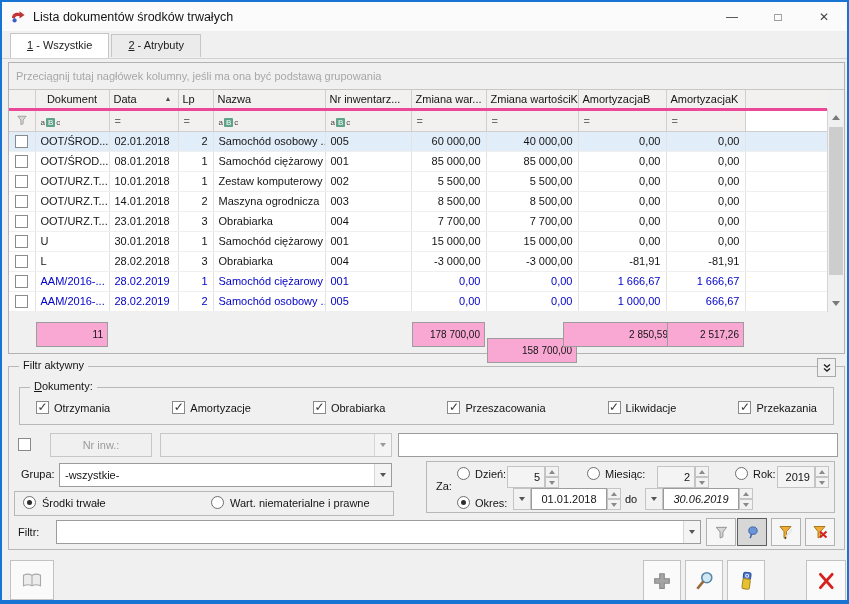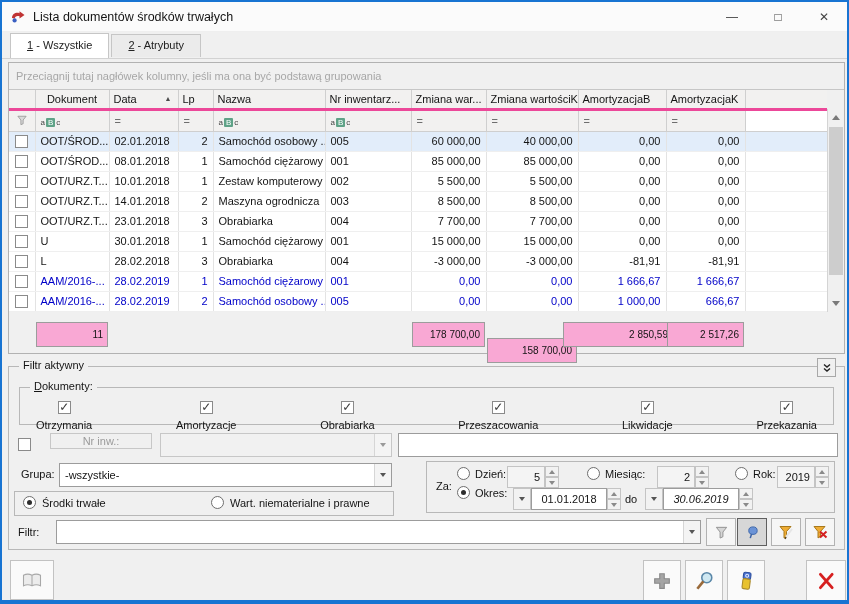--- a/index.html
+++ b/index.html
@@ -67,21 +67,21 @@
     border-top:5px solid #7a7a7a; }
   .sthumb { position:absolute; left:1px; top:18px; width:14px; height:148px; background:#cdcdcd; }
   
   .gb { position:absolute; border:1px solid #b8b8b8; }
   .gb-legend { position:absolute; top:-8px; left:10px; background:#f0f0f0; padding:0 4px;
     font-size:11px; color:#141414; }
   .lbl { font-size:11px; color:#141414; }
   .radio { width:13px; height:13px; border:1px solid #6e6e6e; border-radius:50%; background:#fff;
     display:inline-block; position:relative; vertical-align:middle; }
   .radio.sel::after { content:""; position:absolute; inset:3px; background:#2d2d2d; border-radius:50%; }
-  .doc-check { display:inline-flex; align-items:center; gap:5px;flex-direction:column; }
+  .doc-check { display:inline-flex; align-items:center; gap:5px; }
   .combo { position:relative; background:#fff; border:1px solid #9c9c9c; height:24px;
     font-size:11px; line-height:22px; padding:0 20px 0 5px; color:#141414; }
   .combo .dd { position:absolute; right:0; top:0; bottom:0; width:17px; background:#f4f4f4;
     border-left:1px solid #d6d6d6; display:flex; align-items:center; justify-content:center; }
   .combo.disabled { background:#f1f1f1; border-color:#c7c7c7; }
   .ddtri { width:0; height:0; border-left:3.5px solid transparent; border-right:3.5px solid transparent;
     border-top:4px solid #555; }
   .btn-flat { background:#f0f0f0; border:1px solid #c7c7c7; color:#9b9b9b; font-size:11px;
     display:flex; align-items:center; justify-content:center; }
   .textbox { background:#fff; border:1px solid #9c9c9c; height:24px; }
@@ -379,21 +379,21 @@
   </label>
 
   <label class="doc-check">
     <span class="cb checked"></span>
     <span class="lbl dc-label">Przekazania</span>
   </label>
 </div>
     </div>
 
     <span class="cb abs" style="left:9px; top:71px;"></span>
-    <div class="btn-flat abs" style="left:41px; top:66px; width:102px; height:16px;">Nr inw.:</div>
+    <div class="btn-flat abs" style="left:41px; top:66px; width:102px; height:24px;">Nr inw.:</div>
     <div class="combo disabled abs" style="left:151px; top:66px; width:232px;">
       <span></span>
       <span class="dd">
           <span class="ddtri" style="border-top-color:#9a9a9a;"></span>
         </span>
     </div>
     <div class="textbox abs" style="left:389px; top:66px; right:6px;"><span></span></div>
 
     <span class="lbl abs" style="left:12px; top:101px;">Grupa:</span>
     <div class="combo abs" style="left:50px; top:96px; width:333px;">
@@ -458,21 +458,21 @@
         <div class="spin">
             <div>
               <span class="tri-up"></span>
             </div>
             <div>
               <span class="tri-down"></span>
             </div>
           </div>
       </div>
 
-      <label class="abs" style="left:30px; top:24px; display:flex; gap:5px; align-items:center;">
+      <label class="abs" style="left:30px; top:34px; display:flex; gap:5px; align-items:center;">
         <span class="radio sel"></span>
         <span class="lbl">Okres:</span>
       </label>
       <div class="abs" style="left:86px; top:26px; display:flex;">
         <div class="ddbtn">
             <span class="ddtri"></span>
           </div>
         <div class="dateval" style="width:76px;">01.01.2018</div>
         <div class="spin">
             <div>

